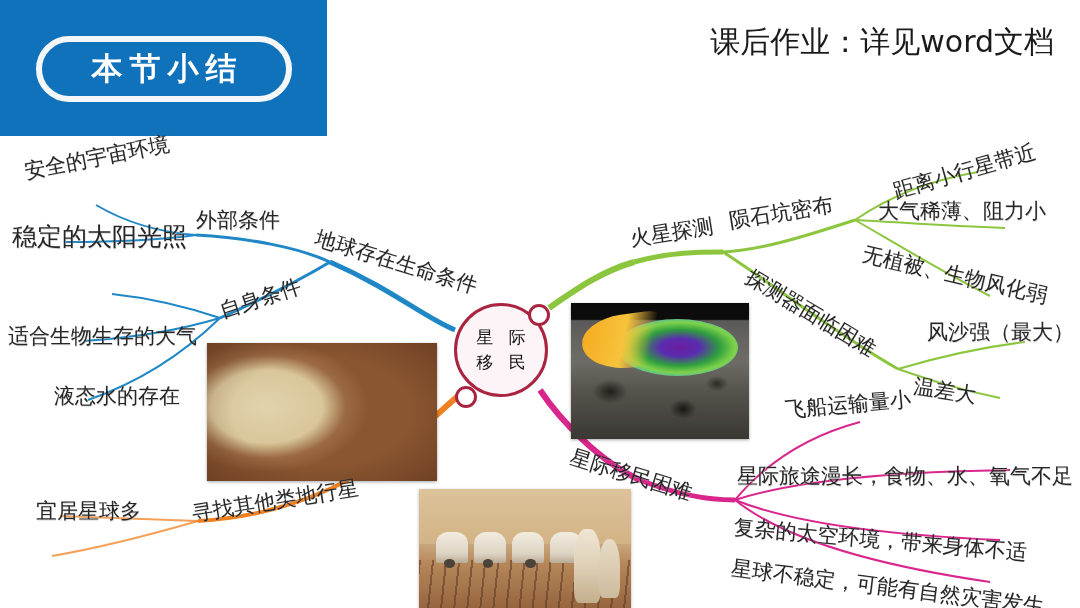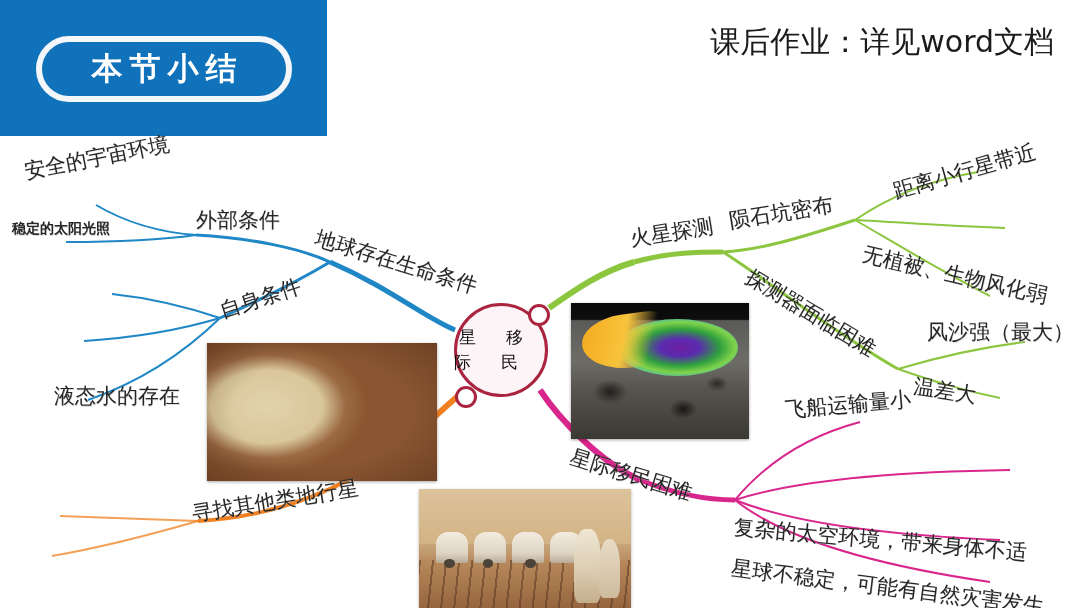--- a/index.html
+++ b/index.html
@@ -39,21 +39,21 @@
 
   
   .center-node {
     position:absolute; left:454px; top:303px; width:94px; height:94px;
     border:3px solid #aa2440; border-radius:50%;
     background:#fdf4f7;
     box-sizing:border-box;
   }
   .center-label {
     position:absolute; left:454px; top:303px; width:94px; height:94px;
-    display:flex; flex-direction:row; align-items:center; justify-content:center;
+    display:flex; flex-direction:column; align-items:center; justify-content:center;
     font-size:17px; color:#111; line-height:1.5; letter-spacing:5px; text-indent:5px;
     font-weight:500;
   }
   .node-dot {
     position:absolute; width:22px; height:22px;
     border:3px solid #aa2440; border-radius:50%;
     background:#ffffff; box-sizing:border-box;
   }
   .node-dot.tr { left:528px; top:304px; }
   .node-dot.bl { left:455px; top:386px; }
@@ -236,35 +236,39 @@
   <div class="node-dot bl"></div>
   <div class="center-label">
     <span>星 际</span>
     <span>移 民</span>
   </div>
 
   <div class="lbl" style="left:320px; top:224px; font-size:21px; transform:rotate(17deg); transform-origin:left top;">地球存在生命条件</div>
 
   <div class="lbl" style="left:196px; top:206px; font-size:21px;">外部条件</div>
   <div class="lbl" style="left:22px; top:158px; font-size:21px; transform:rotate(-11deg); transform-origin:left top;">安全的宇宙环境</div>
-  <div class="lbl" style="left:12px; top:220px; font-size:14px;font-weight:bold;">稳定的太阳光照</div>
+  <div class="lbl" style="left:12px; top:220px; font-size:25px;">稳定的太阳光照</div>
 
   <div class="lbl" style="left:216px; top:298px; font-size:21px; transform:rotate(-18deg); transform-origin:left top;">自身条件</div>
+  <div class="lbl" style="left:8px; top:322px; font-size:21px;">适合生物生存的大气</div>
   <div class="lbl" style="left:18px; top:382px; font-size:21px;margin-left:36px;">液态水的存在</div>
 
   <div class="lbl" style="left:628px; top:225px; font-size:21px; transform:rotate(-9deg); transform-origin:left top;">火星探测</div>
 
   <div class="lbl" style="left:727px; top:207px; font-size:21px; transform:rotate(-9deg); transform-origin:left top;">陨石坑密布</div>
   <div class="lbl" style="left:890px; top:178px; font-size:21px; transform:rotate(-16deg); transform-origin:left top;">距离小行星带近</div>
+  <div class="lbl" style="left:878px; top:197px; font-size:21px;">大气稀薄、阻力小</div>
   <div class="lbl" style="left:866px; top:240px; font-size:21px; transform:rotate(13deg); transform-origin:left top;">无植被、生物风化弱</div>
 
   <div class="lbl" style="left:755px; top:263px; font-size:21px; transform:rotate(31deg); transform-origin:left top;">探测器面临困难</div>
   <div class="lbl" style="left:916px; top:318px; font-size:21px;margin-left:11px;">风沙强（最大）</div>
   <div class="lbl" style="left:916px; top:372px; font-size:21px; transform:rotate(9deg); transform-origin:left top;">温差大</div>
 
   <div class="lbl" style="left:575px; top:443px; font-size:21px; transform:rotate(17deg); transform-origin:left top;">星际移民困难</div>
   <div class="lbl" style="left:784px; top:396px; font-size:21px; transform:rotate(-5deg); transform-origin:left top;">飞船运输量小</div>
+  <div class="lbl" style="left:737px; top:462px; font-size:21px;">星际旅途漫长，食物、水、氧气不足</div>
   <div class="lbl" style="left:735px; top:513px; font-size:21px; transform:rotate(5deg); transform-origin:left top;">复杂的太空环境，带来身体不适</div>
   <div class="lbl" style="left:733px; top:554px; font-size:21px; transform:rotate(7deg); transform-origin:left top;">星球不稳定，可能有自然灾害发生</div>
 
   <div class="lbl" style="left:190px; top:500px; font-size:21px; transform:rotate(-9deg); transform-origin:left top;">寻找其他类地行星</div>
+  <div class="lbl" style="left:36px; top:497px; font-size:21px;">宜居星球多</div>
 
 </div>
 
 </body></html>

